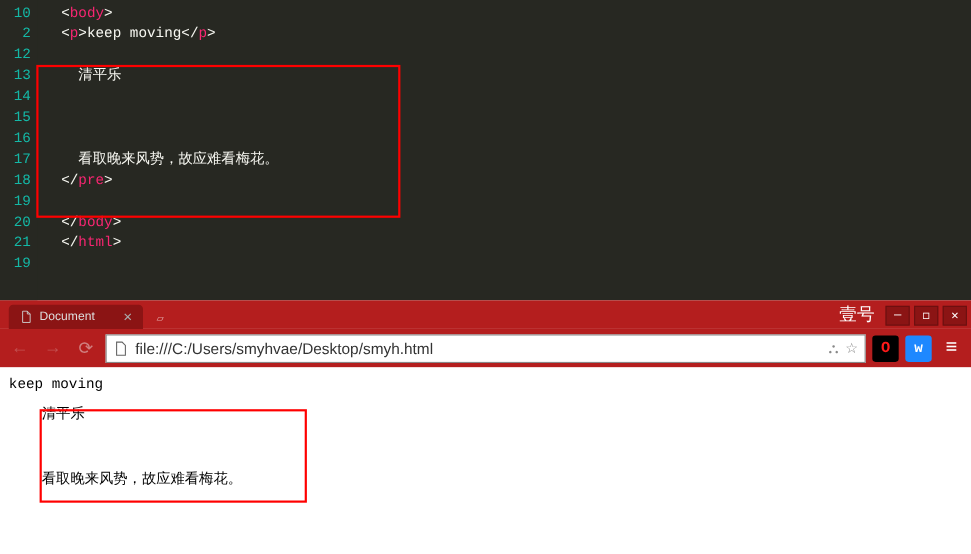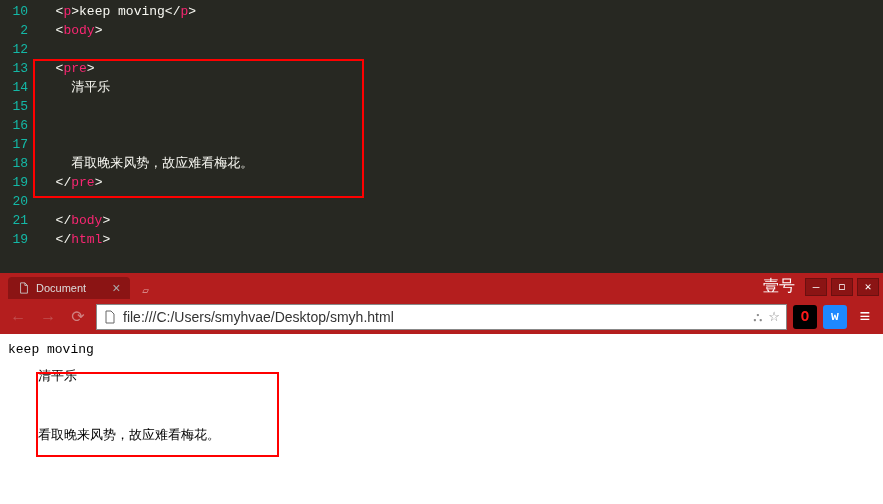--- a/index.html
+++ b/index.html
@@ -56,24 +56,23 @@
     <div>15</div>
     <div>16</div>
     <div>17</div>
     <div>18</div>
     <div>19</div>
     <div>20</div>
     <div>21</div>
     <div>19</div>
   </div>
   <div class="code">
+    <div class="code-line"><span class="bracket">  &lt;</span><span class="tag">body</span><span class="bracket">&gt;</span></div>
     <div class="code-line"><span class="bracket">  &lt;</span><span class="tag">p</span><span class="bracket">&gt;</span><span class="text">keep moving</span><span class="bracket">&lt;/</span><span class="tag">p</span><span class="bracket">&gt;</span></div>
-    <div class="code-line"><span class="bracket">  &lt;</span><span class="tag">body</span><span class="bracket">&gt;</span></div>
     <div class="code-line"></div>
-    <div class="code-line"><span class="bracket">  &lt;</span><span class="tag">pre</span><span class="bracket">&gt;</span></div>
     <div class="code-line"><span class="text">    清平乐</span></div>
     <div class="code-line"><span class="text"></span></div>
     <div class="code-line"><span class="text"></span></div>
     <div class="code-line"><span class="text"></span></div>
     <div class="code-line"><span class="text">    看取晚来风势，故应难看梅花。</span></div>
     <div class="code-line"><span class="bracket">  &lt;/</span><span class="tag">pre</span><span class="bracket">&gt;</span></div>
     <div class="code-line"></div>
     <div class="code-line"><span class="bracket">  &lt;/</span><span class="tag">body</span><span class="bracket">&gt;</span></div>
     <div class="code-line"><span class="bracket">  &lt;/</span><span class="tag">html</span><span class="bracket">&gt;</span></div>
   </div>

